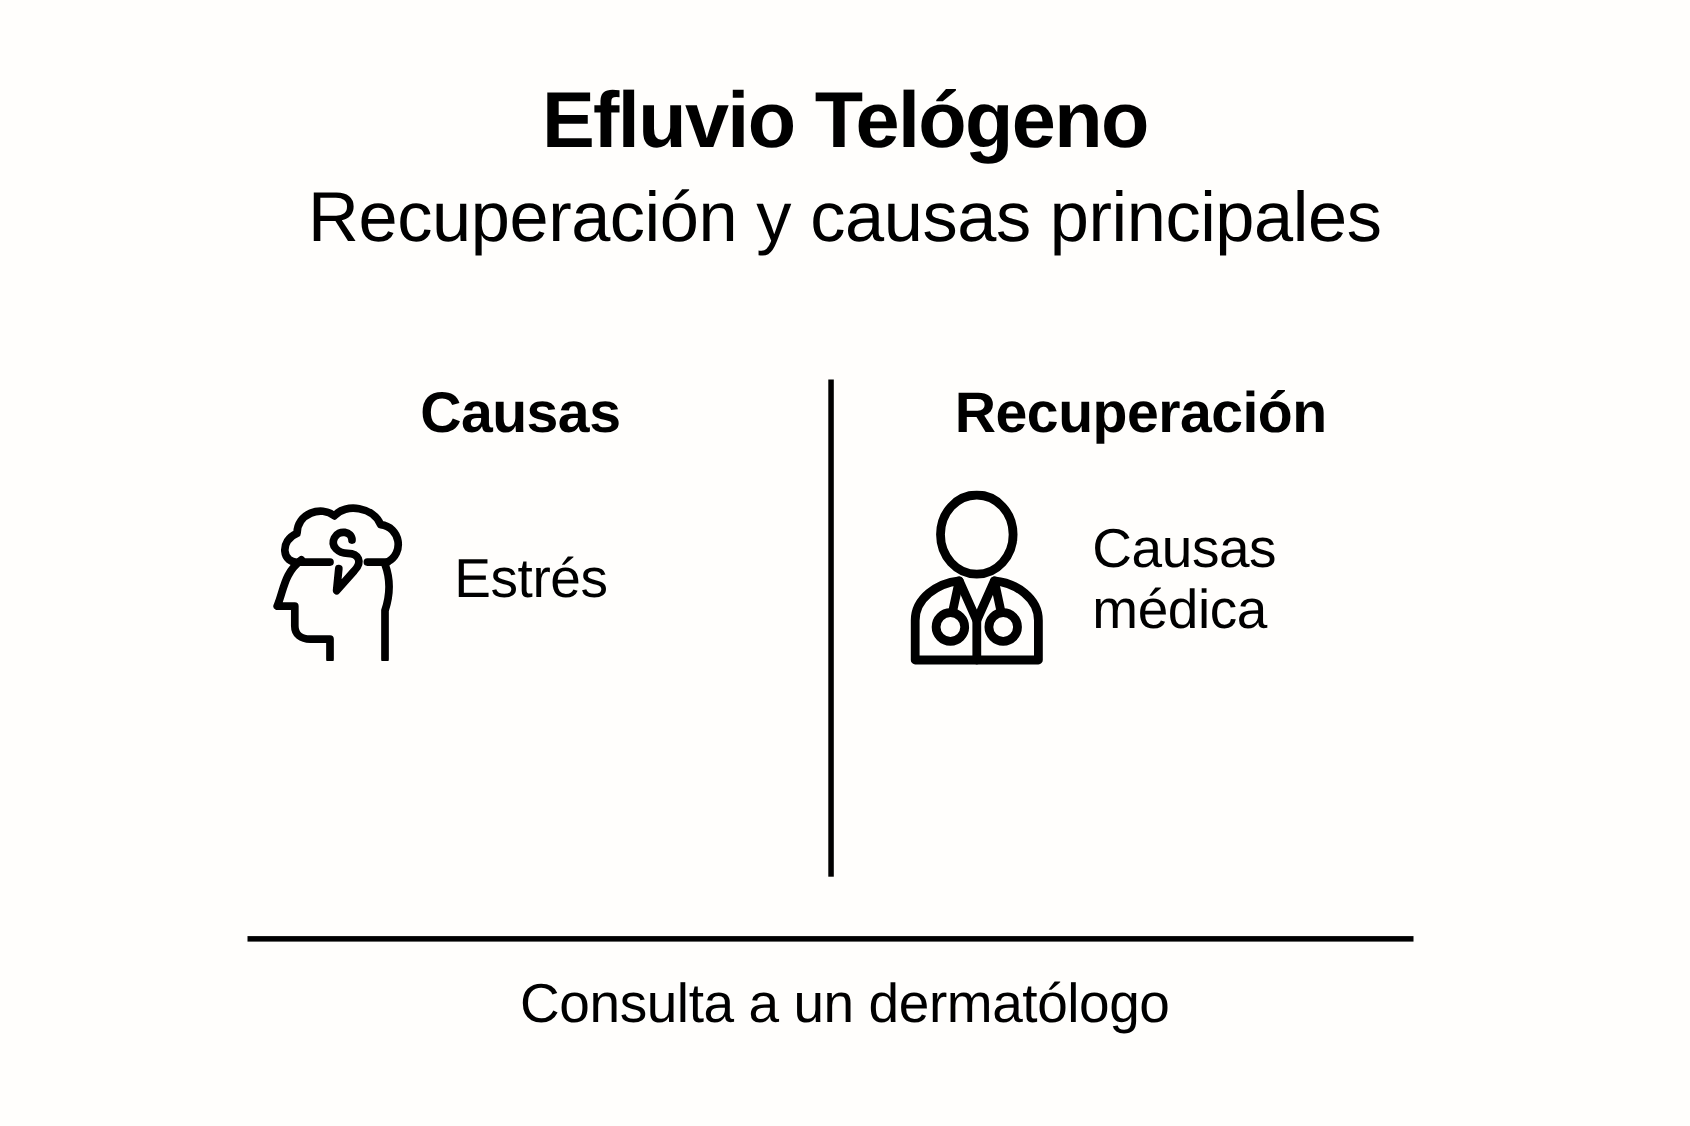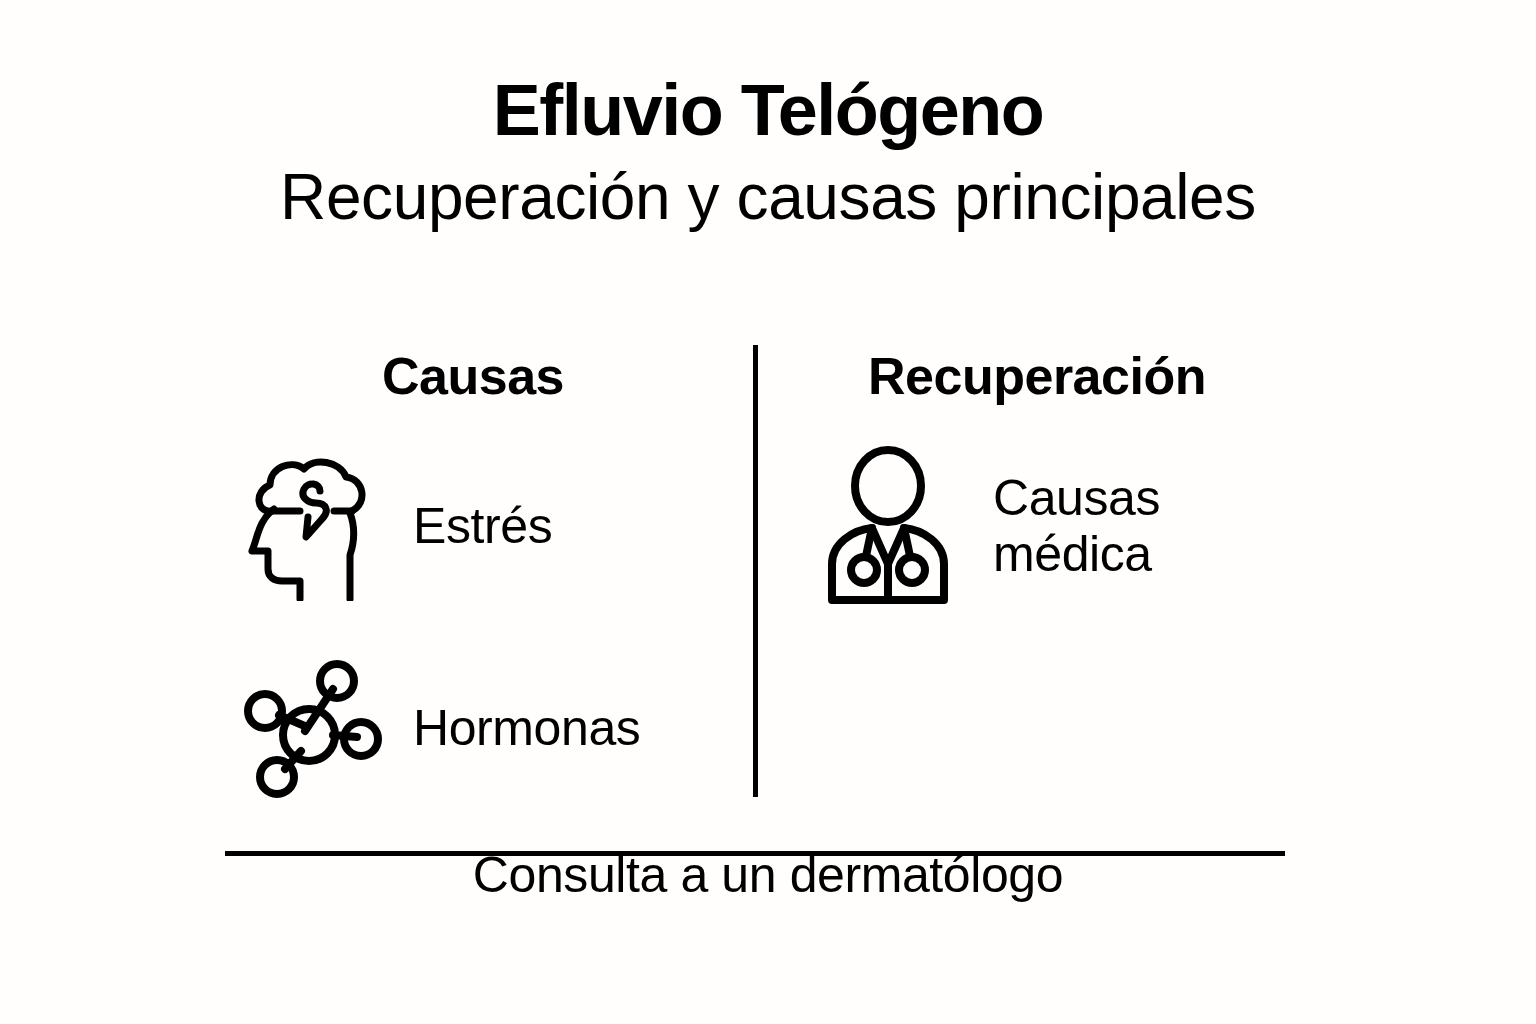--- a/index.html
+++ b/index.html
@@ -128,21 +128,21 @@
     position: absolute;
     left: 225px;
     top: 851px;
     width: 1060px;
     height: 5px;
     background: #000;
   }
   .footer-note {
     position: absolute;
     left: 0;
-    top: 846px;
+    top: 883px;
     width: 1536px;
     text-align: center;
     font-size: 50px;
     font-weight: 400;
     letter-spacing: -0.4px;
     white-space: nowrap;
   }
 </style>
 </head>
 <body>
@@ -177,39 +177,20 @@
 
               <path d="M112 62 C118 78 116 92 112 104 L112 148"></path>
 
               <path d="M82 40 C82 32 70 30 66 38 C62 46 70 52 78 52 C88 52 92 60 84 68
                        L68 86 L70 66"></path>
             </svg>
           </span>
           <span class="item-label">Estrés</span>
         </div>
 
-        <div class="item">
-          <span class="item-icon">
-            <svg width="150" height="150" viewBox="0 0 150 150" fill="none" stroke="#000" stroke-width="8" stroke-linecap="round">
-
-              <line x1="72" y1="78" x2="100" y2="36"></line>
-              <line x1="46" y1="62" x2="74" y2="74"></line>
-              <line x1="100" y1="82" x2="124" y2="84"></line>
-              <line x1="68" y1="98" x2="52" y2="116"></line>
-
-              <circle cx="76" cy="82" r="26"></circle>
-
-              <circle cx="104" cy="28" r="17"></circle>
-              <circle cx="32" cy="58" r="17"></circle>
-              <circle cx="128" cy="86" r="17"></circle>
-              <circle cx="44" cy="124" r="17"></circle>
-            </svg>
-          </span>
-          <span class="item-label">Hormonas</span>
-        </div>
 
       </div>
     </div>
 
     <div class="column column-right">
       <h2 class="col-title">Recuperación</h2>
 
       <div class="items">
 
 

